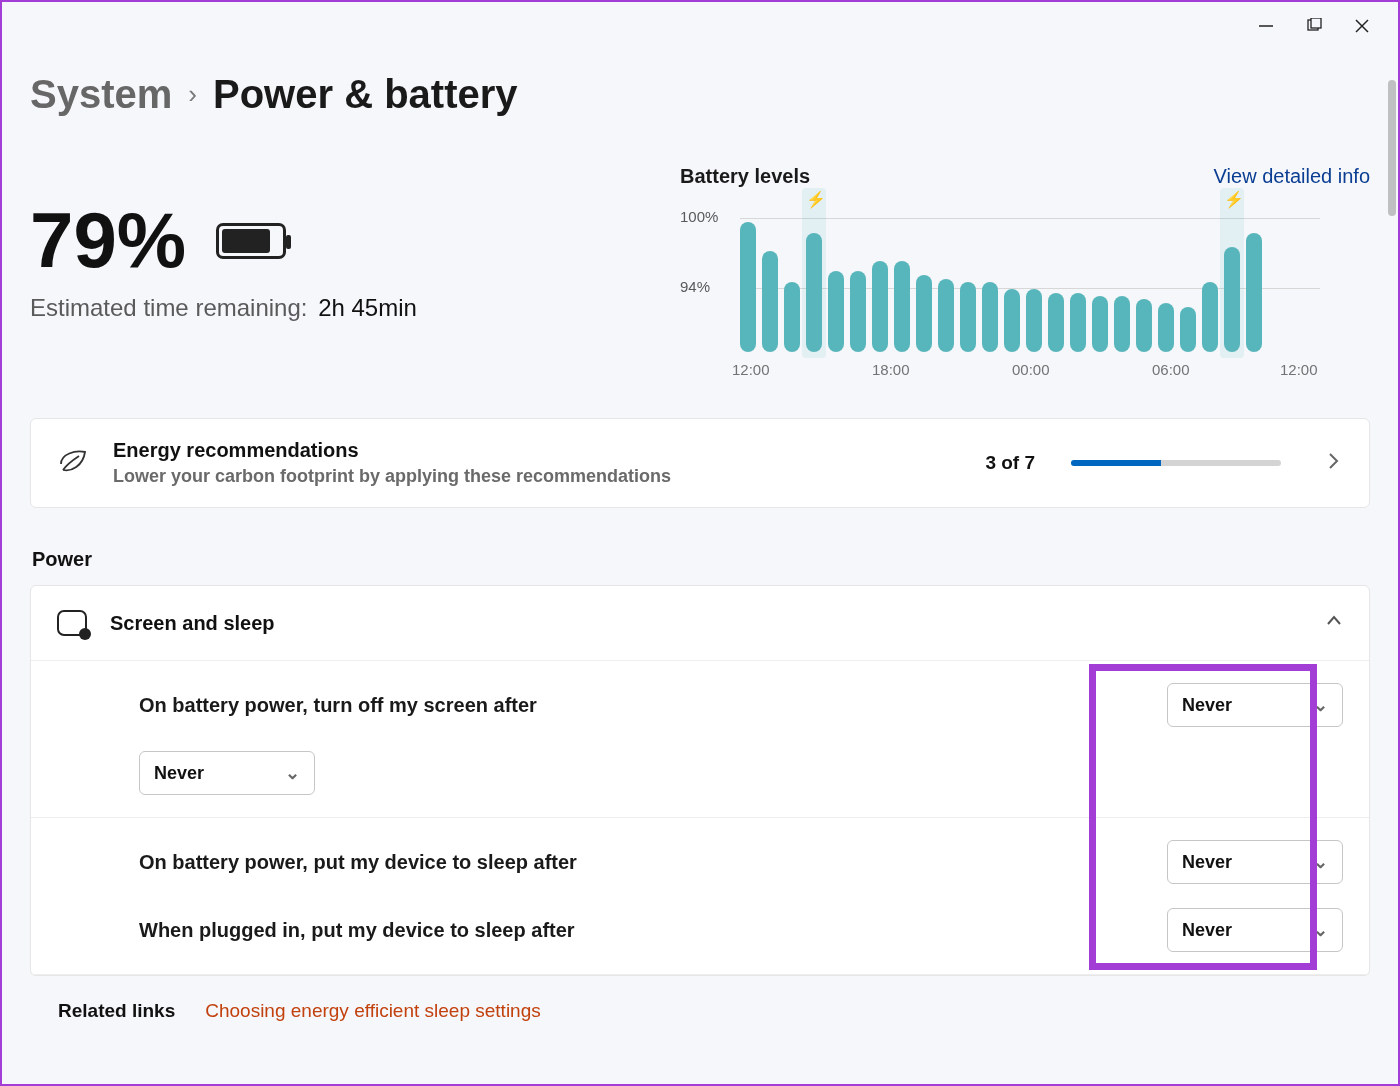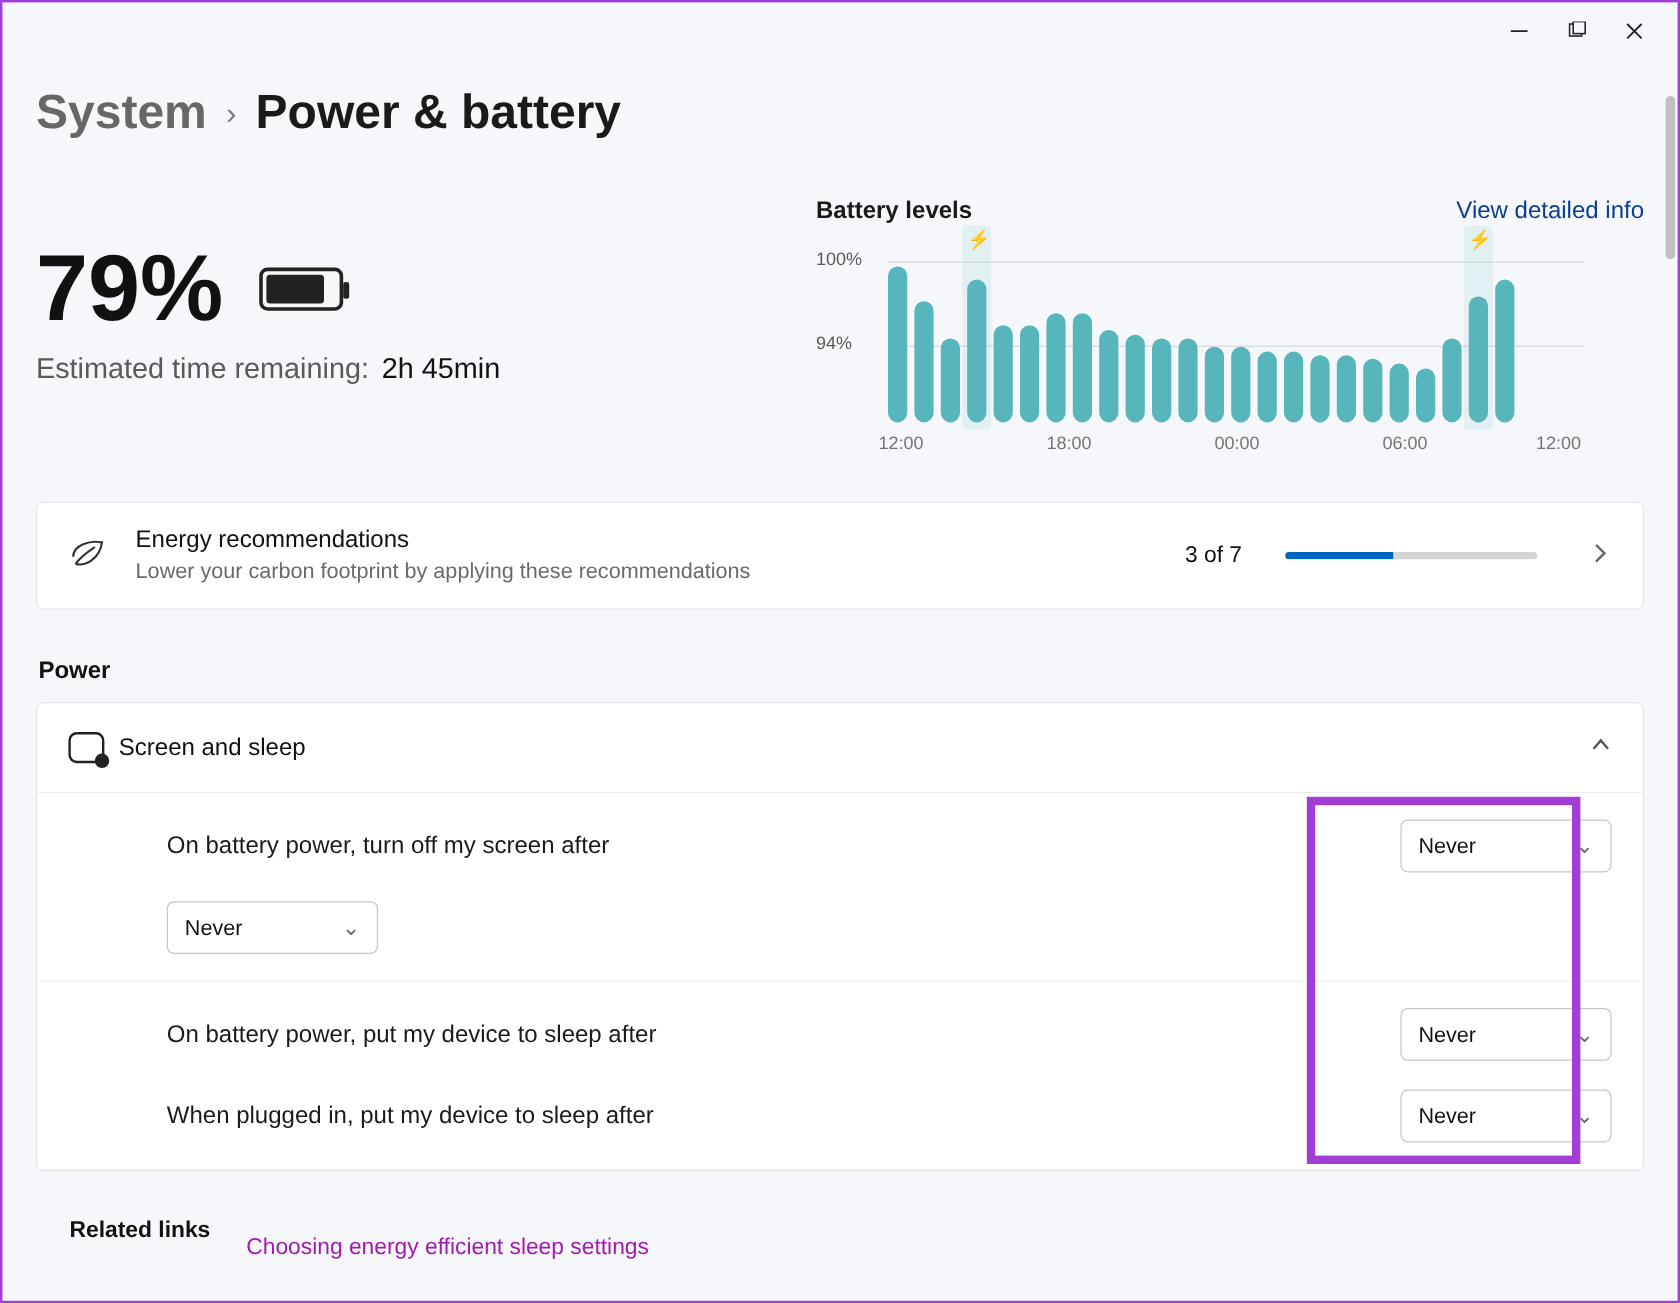--- a/index.html
+++ b/index.html
@@ -89,34 +89,35 @@
   .bolt { position:absolute; color:#0aa36e; font-size:16px; top:-4px; }
   .bolt-bg { position:absolute; top:-6px; width:24px; height:170px; background:rgba(87,182,187,0.12); border-radius:4px; }
   .xlabel { position:absolute; bottom:-4px; font-size:15px; color:#737373; }
 
   
   .card {
     background:#fff;
     border:1px solid #e6e6e6;
     border-radius:6px;
     margin-bottom: 10px;
+    font-weight: bold;
   }
 
   .energy-card { display:flex; align-items:center; padding: 20px 26px; gap: 22px; }
   .energy-icon { width:34px; height:34px; }
   .energy-text { flex:1; }
   .energy-title { font-size: 20px; color:#111; }
   .energy-sub { font-size: 18px; color:#6a6a6a; margin-top:4px; }
   .energy-count { font-size: 19px; color:#111; margin-right: 14px; }
   .progress { width:210px; height:6px; background:#d4d4d4; border-radius:3px; overflow:hidden; margin-right: 22px;}
   .progress-fill { height:100%; background:#0067c0; }
 
   .section-label { font-size: 20px; font-weight:600; color:#111; margin: 40px 0 14px 2px; }
 
-  .sleep-header { display:flex; align-items:center; padding: 24px 26px; gap: 12px; border-bottom:1px solid #eee; }
+  .sleep-header { display:flex; align-items:center; padding: 24px 26px; gap: 23px; border-bottom:1px solid #eee; }
   .screen-icon { width:30px; height:26px; border:2.5px solid #222; border-radius:7px; position:relative; }
   .screen-icon::after { content:""; position:absolute; right:-6px; bottom:-6px; width:12px; height:12px; background:#222; border-radius:50%; }
   .sleep-title { font-size: 20px; color:#111; flex:1; }
 
   .setting-row {
     display:flex; align-items:center;
     padding: 22px 26px 22px 108px;
     border-bottom:1px solid #eee;
   }
   .setting-row:last-child { border-bottom:none; }
@@ -137,21 +138,21 @@
   
   .highlight-box {
     position:absolute;
     border:7px solid #a23dd6;
     pointer-events:none;
   }
 
   
   .related { display:flex; align-items:center; gap: 30px; padding: 14px 28px; font-size:19px; }
   .related .rl-lbl { font-weight:600; color:#111; }
-  .related .rl-link { color:#a21caf;margin-top:29px; }
+  .related .rl-link { color:#c2410c; }
 
   
   .scroll-track {
     position:absolute; right:2px; top:78px; width:8px; height:560px;
     background: transparent;
   }
   .scroll-thumb { position:absolute; top:0; width:100%; height:136px; background:#bfc0c2; border-radius:4px; }
 </style>
 </head>
 <body>

